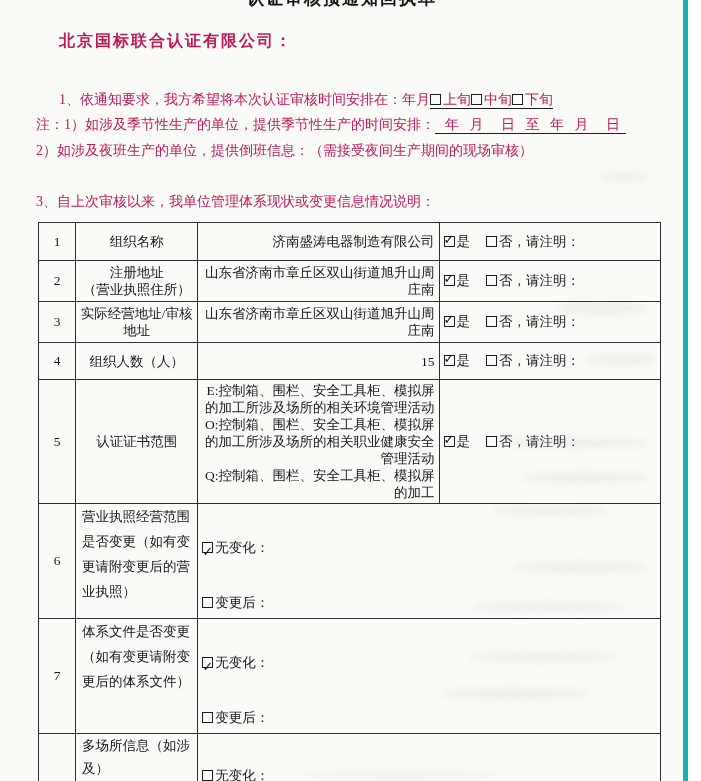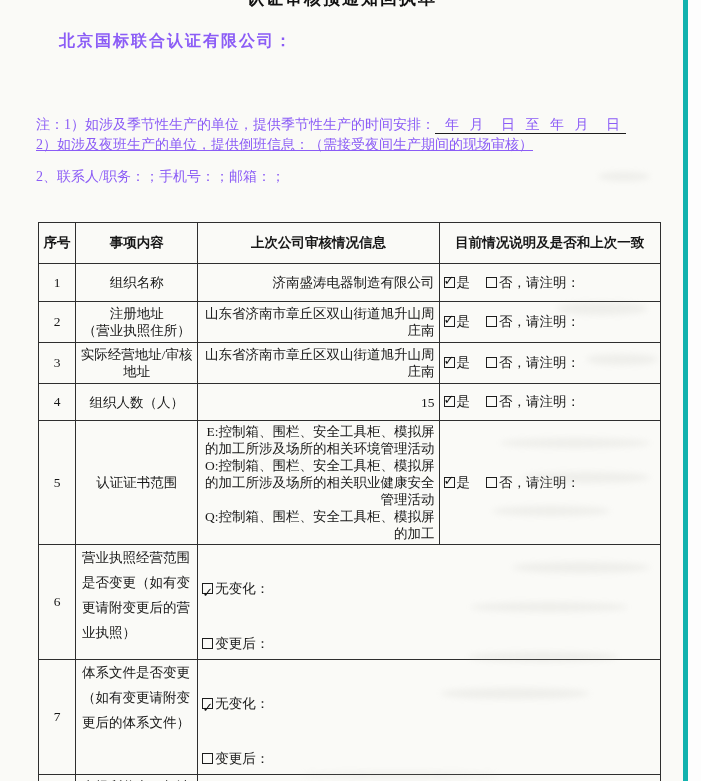--- a/index.html
+++ b/index.html
@@ -13,26 +13,26 @@
     background:#fafaf7;color:#1b1b1b;
   }
   
   #scan-strip-white{position:absolute;top:0;right:0;width:13px;height:781px;background:#fdfdfd;}
   #scan-strip-teal{position:absolute;top:0;right:13px;width:5px;height:781px;}
   
   .doc-title{
     position:absolute;top:-13px;left:0;width:684px;text-align:center;
     font-weight:700;font-size:17px;letter-spacing:2px;color:#111;
   }
-  .pline{position:absolute;white-space:nowrap;font-size:14px;line-height:20px;color:#8b5cf6;text-align:right;}
+  .pline{position:absolute;white-space:nowrap;font-size:14px;line-height:20px;color:#be185d;text-align:right;}
   .recipient{left:59px;top:31px;font-size:16px;font-weight:700;letter-spacing:2px;}
   .intro{left:88px;top:64px;}
   .item1{left:59px;top:90px;}
   .note1{left:36px;top:115px;}
-  .note2{left:36px;top:135px;text-decoration:underline;}
+  .note2{left:36px;top:141px;}
   .item2{left:36px;top:167px;}
   .item3{left:36px;top:192px;}
   .ul{border-bottom:1px solid #1d1d1d;padding-bottom:1px;}
   .blank{white-space:pre;padding:0 6px 1px 10px;}
   
   .cb{
     display:inline-block;width:11px;height:11px;border:1.3px solid #1d1d1d;
     position:relative;vertical-align:-1px;margin-right:2px;box-sizing:border-box;
   }
   .cb.checked::after{
@@ -66,45 +66,42 @@
 </head>
 <body>
 
 <div id="page">
 
   <div class="doc-title">认证审核预通知回执单</div>
 
   <div class="pline recipient">北京国标联合认证有限公司：</div>
 
 
+  <div class="pline item1">
+    <span>1、依通知要求，我方希望将本次认证审核时间安排在：年月</span><span class="ul"><span class="cb"></span><span>上旬</span><span class="cb"></span><span>中旬</span><span class="cb"></span><span>下旬</span></span>
+  </div>
 
   <div class="pline note1">
     <span>注：1）如涉及季节性生产的单位，提供季节性生产的时间安排：</span><span class="ul blank">年   月     日   至   年   月     日</span>
   </div>
 
   <div class="pline note2">2）如涉及夜班生产的单位，提供倒班信息：（需接受夜间生产期间的现场审核）</div>
 
-  <div class="pline item2">2、联系人/职务：；手机号：；邮箱：；</div>
-
+
+  <div class="pline item3">3、自上次审核以来，我单位管理体系现状或变更信息情况说明：</div>
 
   <table class="main">
     <colgroup>
         <col style="width:37px">
         <col style="width:122px">
         <col style="width:241px">
         <col style="width:221px">
       </colgroup>
 
     <tbody>
-        <tr class="hrow">
-      <th>序号</th>
-      <th>事项内容</th>
-      <th>上次公司审核情况信息</th>
-      <th>目前情况说明及是否和上次一致</th>
-    </tr>
 
     <tr class="r1">
       <td class="c-no">1</td>
       <td class="c-item">
             <div>组织名称</div>
           </td>
       <td class="c-last">济南盛涛电器制造有限公司</td>
       <td class="c-status">
         <span class="cb checked"></span><span>是</span><span class="cb gap"></span><span>否，请注明：</span>
       </td>

